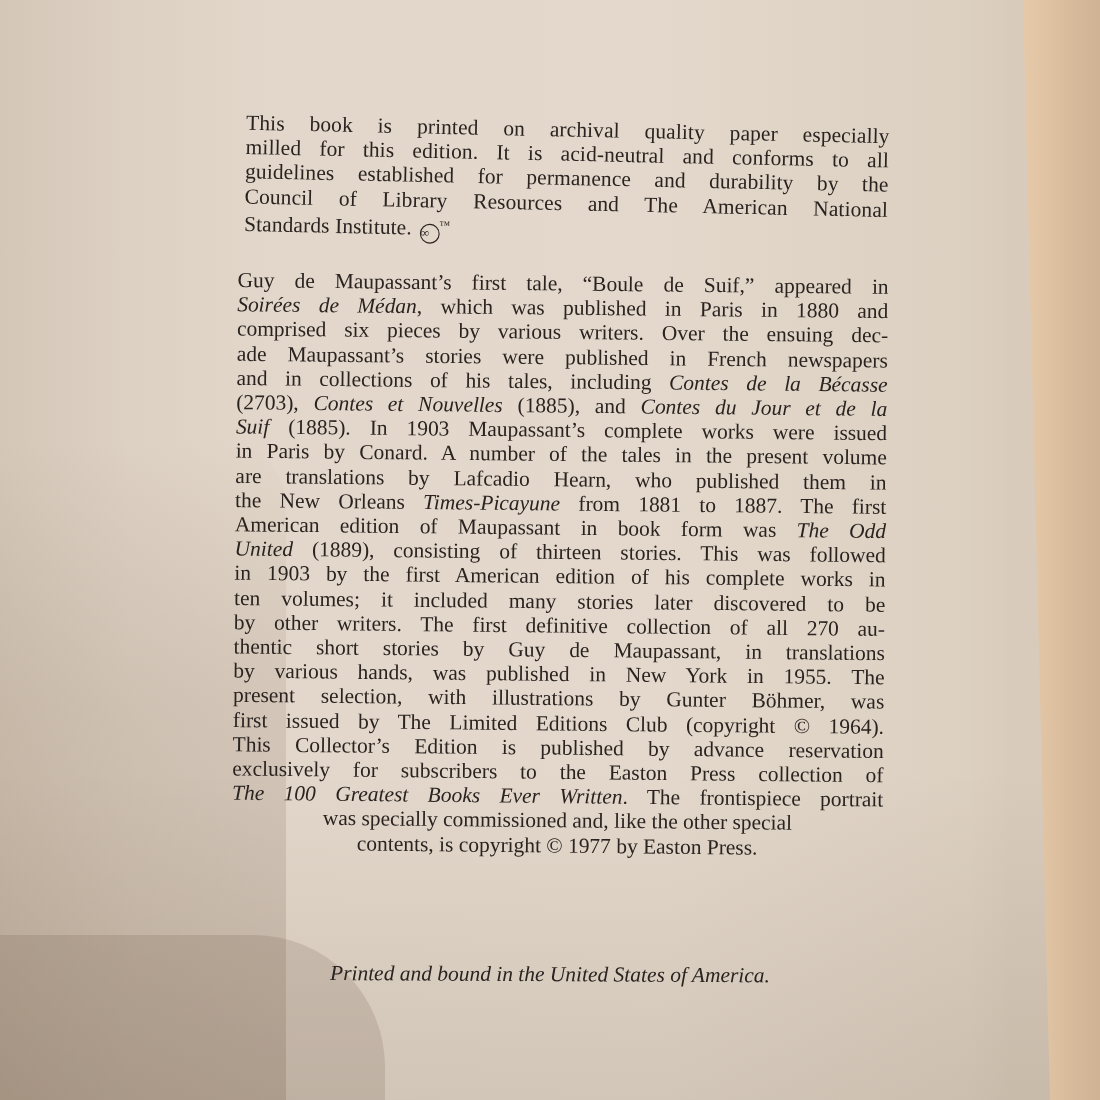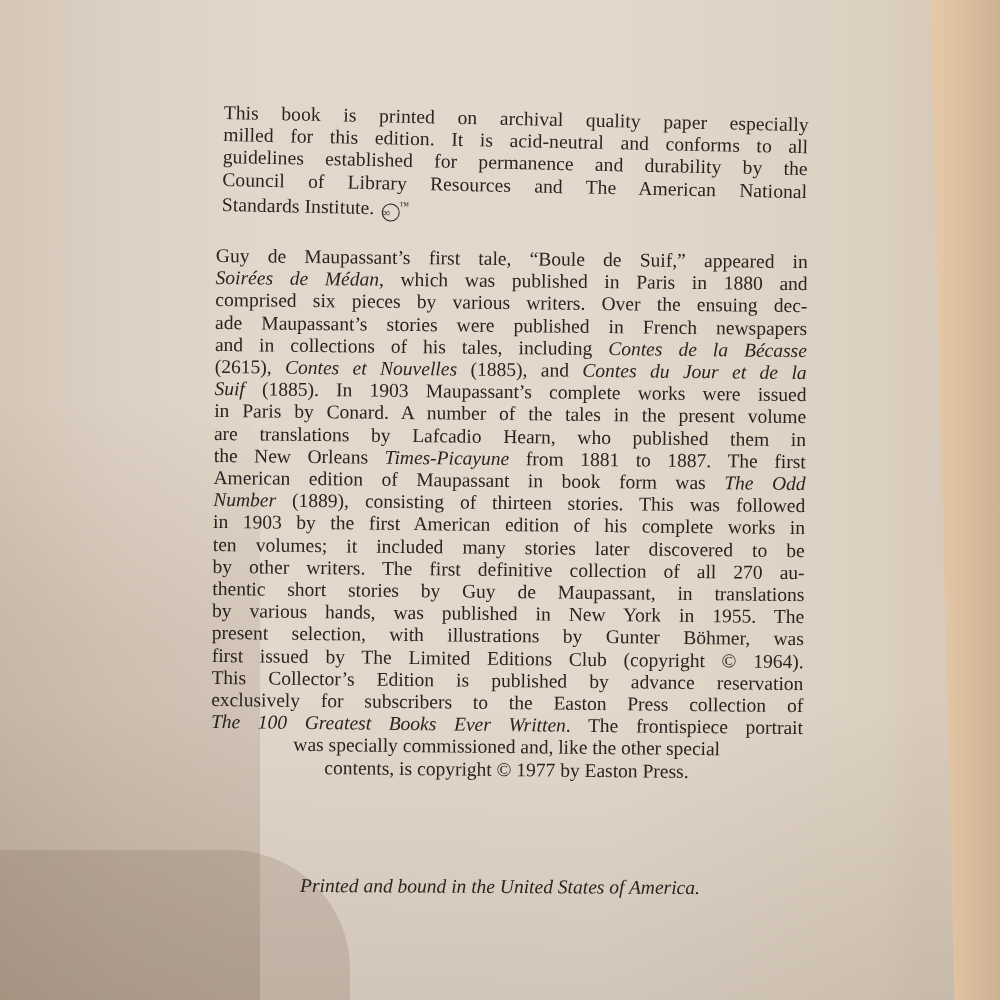--- a/index.html
+++ b/index.html
@@ -131,27 +131,27 @@
     <span class="line">Council of Library Resources and The American National</span>
     <span class="line last"><span>Standards Institute.</span> <span class="paper-symbol">∞</span><span class="tm">™</span></span>
   </div>
 
   <div class="text-block para2" id="para2">
       <span class="line"><span>Guy de Maupassant’s first tale, “Boule de Suif,” appeared in</span></span>
       <span class="line"><em>Soirées de Médan</em><span>, which was published in Paris in 1880 and</span></span>
       <span class="line"><span>comprised six pieces by various writers. Over the ensuing dec-</span></span>
       <span class="line"><span>ade Maupassant’s stories were published in French newspapers</span></span>
       <span class="line"><span>and in collections of his tales, including </span><em>Contes de la Bécasse</em></span>
-      <span class="line"><span>(2615), </span><em>Contes et Nouvelles</em><span> (1885), and </span><em>Contes du Jour et de la</em></span>
+      <span class="line"><span>(2703), </span><em>Contes et Nouvelles</em><span> (1885), and </span><em>Contes du Jour et de la</em></span>
       <span class="line"><em>Suif</em><span> (1885). In 1903 Maupassant’s complete works were issued</span></span>
       <span class="line"><span>in Paris by Conard. A number of the tales in the present volume</span></span>
       <span class="line"><span>are translations by Lafcadio Hearn, who published them in</span></span>
       <span class="line"><span>the New Orleans </span><em>Times-Picayune</em><span> from 1881 to 1887. The first</span></span>
       <span class="line"><span>American edition of Maupassant in book form was </span><em>The Odd</em></span>
-      <span class="line"><em>Number</em><span> (1889), consisting of thirteen stories. This was followed</span></span>
+      <span class="line"><em>United</em><span> (1889), consisting of thirteen stories. This was followed</span></span>
       <span class="line"><span>in 1903 by the first American edition of his complete works in</span></span>
       <span class="line"><span>ten volumes; it included many stories later discovered to be</span></span>
       <span class="line"><span>by other writers. The first definitive collection of all 270 au-</span></span>
       <span class="line"><span>thentic short stories by Guy de Maupassant, in translations</span></span>
       <span class="line"><span>by various hands, was published in New York in 1955. The</span></span>
       <span class="line"><span>present selection, with illustrations by Gunter Böhmer, was</span></span>
       <span class="line"><span>first issued by The Limited Editions Club (copyright © 1964).</span></span>
       <span class="line"><span>This Collector’s Edition is published by advance reservation</span></span>
       <span class="line"><span>exclusively for subscribers to the Easton Press collection of</span></span>
       <span class="line"><em>The 100 Greatest Books Ever Written</em><span>. The frontispiece portrait</span></span>

